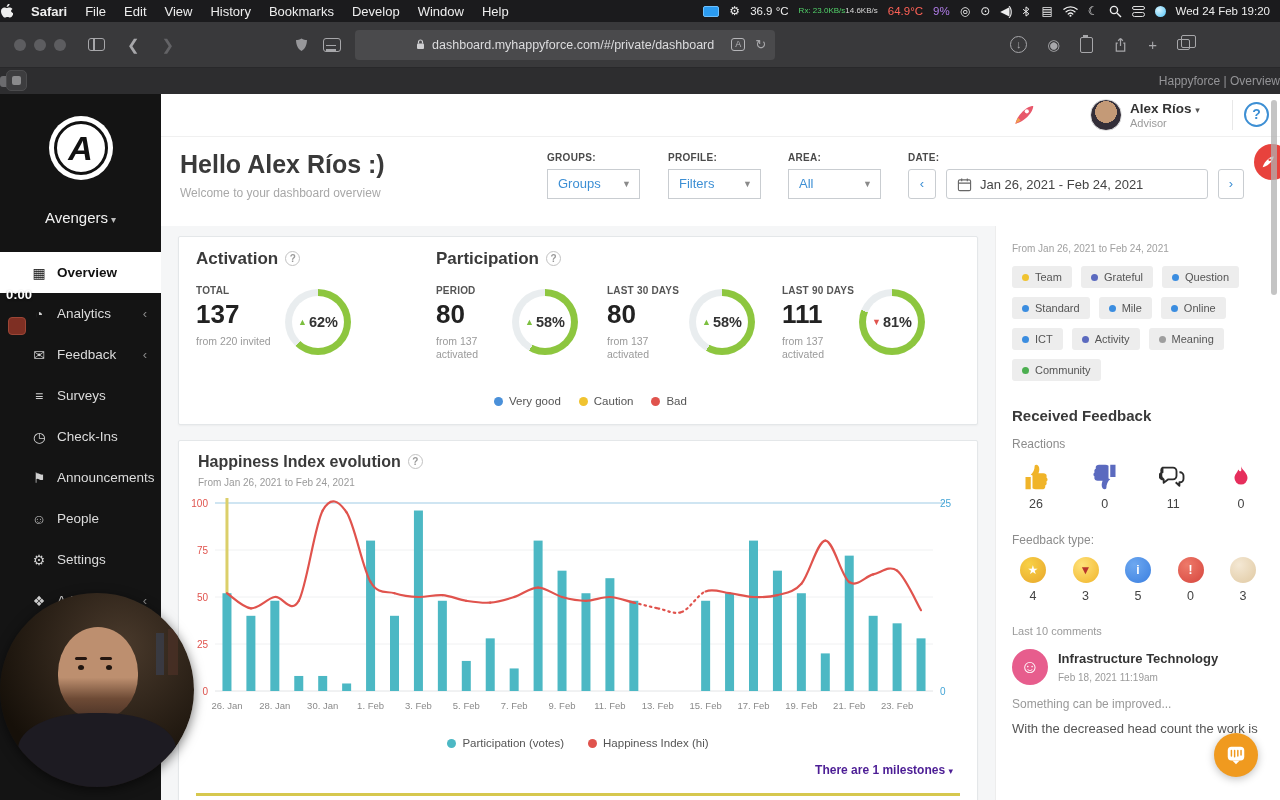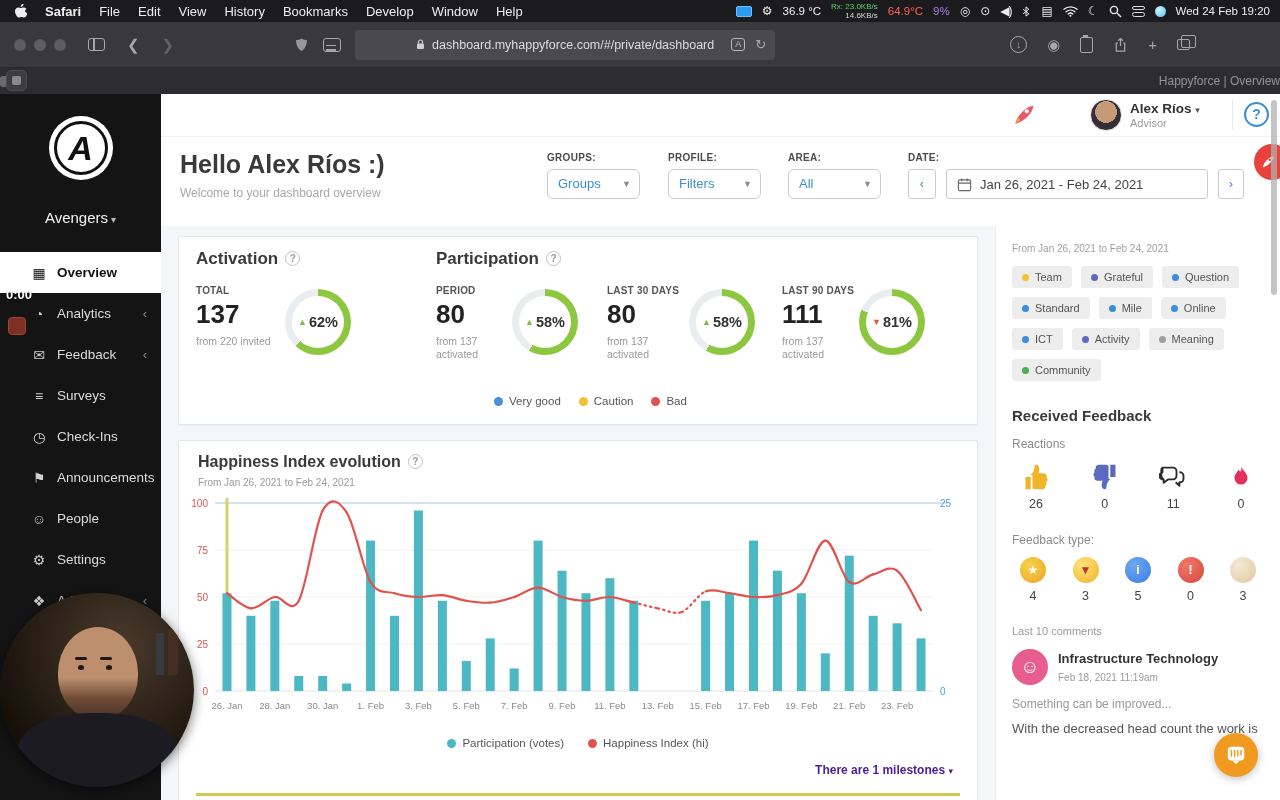--- a/index.html
+++ b/index.html
@@ -2,27 +2,27 @@
 <html><head>
 <meta charset="utf-8">
 <style>
 *{margin:0;padding:0;box-sizing:border-box}
 html,body{background:#000}
 body{font-family:"Liberation Sans","DejaVu Sans",sans-serif}
 #screen{position:relative;width:1280px;height:800px;overflow:hidden;background:#fff}
 
 
 #menubar{position:absolute;left:0;top:0;width:1280px;height:22px;background:#1b1b1d;display:flex;align-items:center;color:#eee;font-size:13px}
-#menubar .mleft{display:flex;align-items:center;gap:18px;padding-left:14px}
+#menubar .mleft{display:flex;align-items:center;gap:18px;}
 #menubar .mname{cursor:default}
 #menubar .mname.app{font-weight:bold}
 #menubar .mright{margin-left:auto;display:flex;align-items:center;gap:10px;padding-right:10px;font-size:11.5px}
 .mb-ico{color:#eee;font-size:12px;line-height:1}
 .display-ico{width:16px;height:11px;background:#2b9cf2;border-radius:2px;border:1px solid #6cc0ff}
-.net{display:flex;flex-direction:column;align-items:flex-end;font-size:8px;line-height:1.15}
+.net{display:flex;flex-direction:row;align-items:flex-end;font-size:8px;line-height:1.15}
 .net .rx{color:#52d36a}.net .tx{color:#d8d8d8}
 .t-red{color:#ff6257}.t-purple{color:#b07ce8}
 .cc-ico{display:flex;flex-direction:column;gap:2px}
 .cc-ico i{display:block;width:13px;height:4.5px;border:1px solid #ddd;border-radius:3px}
 .weather-ico{width:11px;height:11px;border-radius:50%;background:radial-gradient(circle at 35% 35%,#d8f4ff,#4fc3f7)}
 
 
 #toolbar{position:absolute;left:0;top:22px;width:1280px;height:46px;background:#39393b;display:flex;align-items:center;border-bottom:1px solid #28282a}
 .traffic{display:flex;gap:8px;padding-left:14px}
 .traffic i{width:12px;height:12px;border-radius:50%;background:#5d5d60}
@@ -67,21 +67,21 @@
 .hdr-rocket{position:absolute;left:850px;top:8px;width:26px;height:26px}
 .hdr-avatar{position:absolute;left:929px;top:5px;width:32px;height:32px;border-radius:50%;background:radial-gradient(circle at 50% 40%,#c49a77 0 46%,#332e38 47%);border:1px solid #e2e2e2}
 .hdr-name{position:absolute;left:969px;top:7px;font-size:13.5px;font-weight:bold;color:#333}
 .hdr-name .caret{font-size:9px;color:#555}
 .hdr-role{position:absolute;left:969px;top:23px;font-size:11px;color:#9a9a9a}
 .hdr-div{position:absolute;left:1071px;top:6px;width:1px;height:30px;background:#e8e8e8}
 .help-btn{position:absolute;left:1083px;top:8px;width:25px;height:25px;border:2.5px solid #3d8fd4;border-radius:50%;color:#3d8fd4;font-weight:bold;font-size:14px;text-align:center;line-height:20px;cursor:pointer}
 .greet-title{position:absolute;left:19px;top:56px;font-size:25px;font-weight:bold;color:#3a3a3a}
 .greet-sub{position:absolute;left:19px;top:92px;font-size:12px;color:#a8a8a8}
 .flt-label{position:absolute;top:58px;font-size:10px;font-weight:bold;color:#4a4a4a;letter-spacing:.3px}
-.flt-select{position:absolute;top:75px;width:93px;height:30px;border:1px solid #c9cdd1;border-radius:6px;background:#fff;font-size:13px;color:#3d8fd4;line-height:28px;padding-left:10px;cursor:pointer}
+.flt-select{position:absolute;top:75px;width:93px;height:30px;border:1px solid #c9cdd1;border-radius:0;background:#fff;font-size:13px;color:#3d8fd4;line-height:28px;padding-left:10px;cursor:pointer}
 .flt-select .caret{position:absolute;right:8px;color:#8a8a8a;font-size:9px}
 .date-btn{position:absolute;top:75px;width:28px;height:30px;border:1px solid #c9cdd1;border-radius:3px;background:#fff;color:#3d8fd4;font-size:13px;text-align:center;line-height:27px;cursor:pointer}
 .date-input{position:absolute;top:75px;left:785px;width:262px;height:30px;border:1px solid #c9cdd1;border-radius:3px;background:#fff;display:flex;align-items:center;gap:8px;padding:0 10px;font-size:13px;color:#444;cursor:pointer}
 
 
 #content{position:absolute;left:161px;top:226px;width:834px;height:574px;background:#f5f6f7;padding:10px 17px 0}
 .card{background:#fff;border:1px solid #e4e7e9;border-radius:2px;box-shadow:0 1px 2px rgba(0,0,0,.04);position:relative}
 #card-act{height:189px}
 #card-chart{height:366px;margin-top:15px}
 .card-title{font-size:17px;font-weight:bold;color:#3a3a3a}

